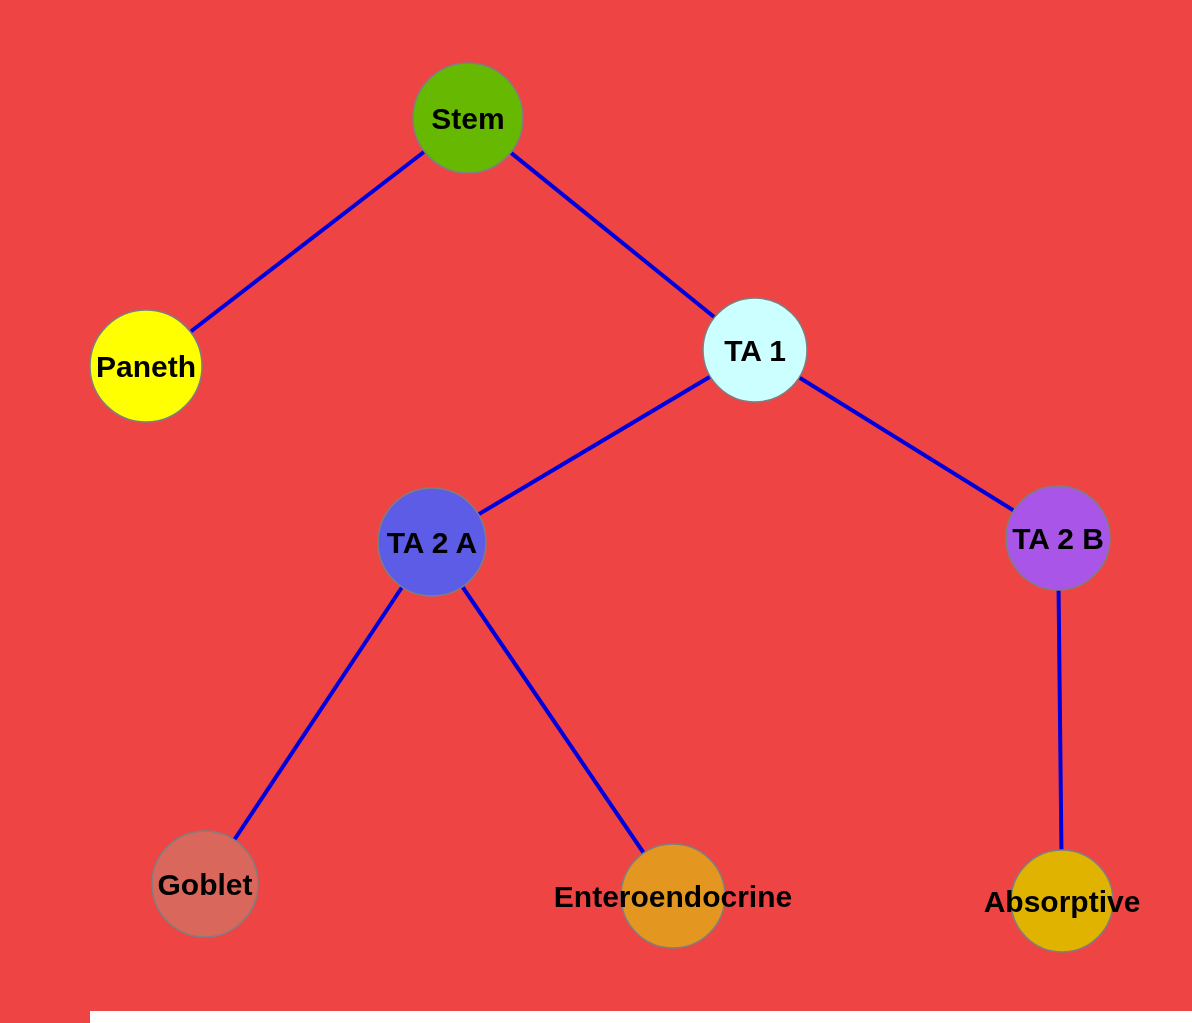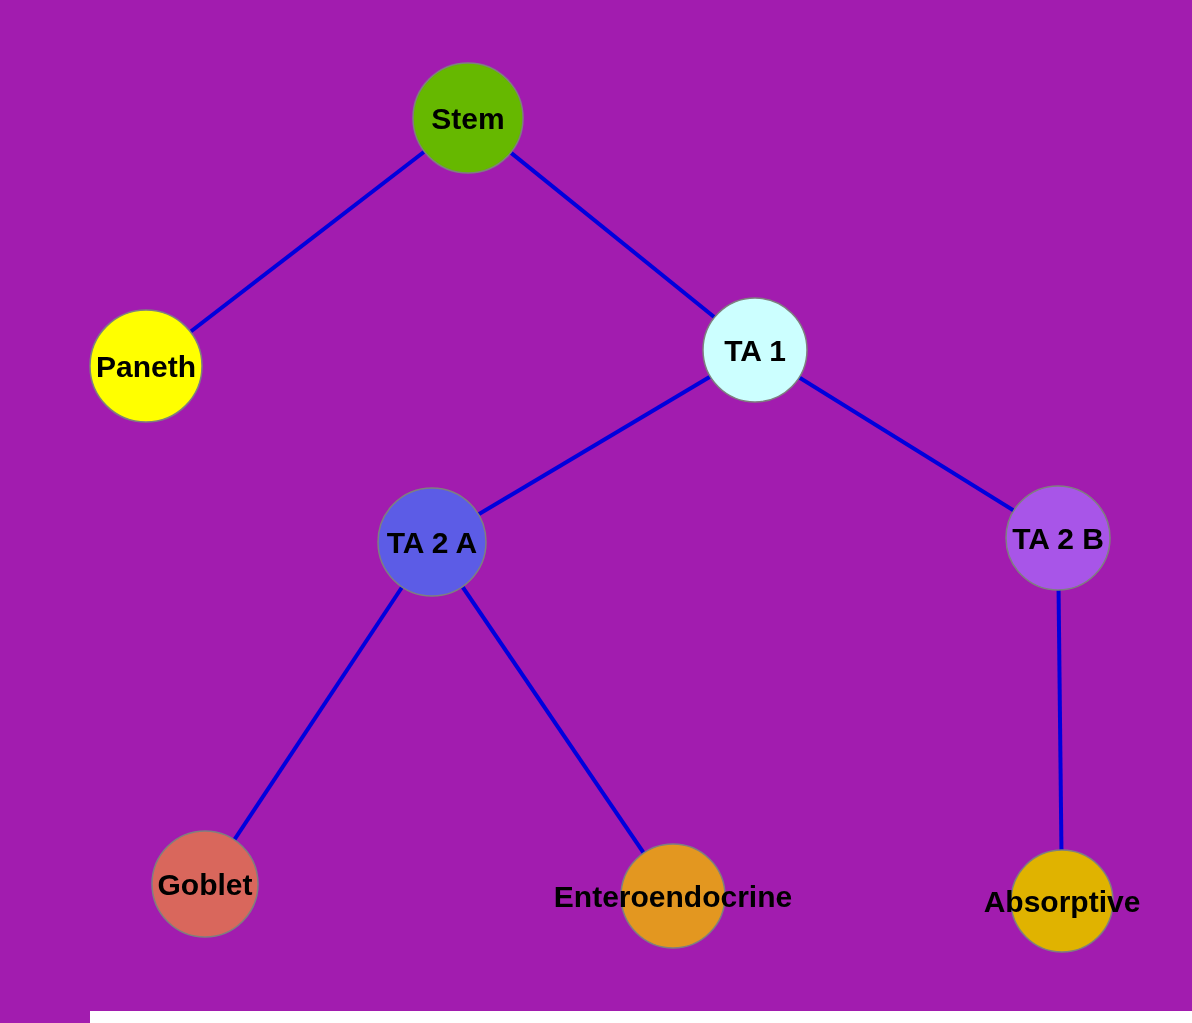--- a/index.html
+++ b/index.html
@@ -35,21 +35,21 @@
     font-family: "Liberation Sans", sans-serif;
     font-weight: bold;
     font-size: 30px;
     fill: #000000;
     pointer-events: none;
   }
 </style>
 </head>
 <body>
 
-<div id="canvas-wrap" style="background: #a21caf;">
+<div id="canvas-wrap" style="background: #ef4444;">
   <svg id="graph-svg" viewBox="0 0 1192 1023" xmlns="http://www.w3.org/2000/svg">
     <g id="edges-layer">
         <line x1="468" y1="118" x2="146" y2="366" stroke="#0000dd" stroke-width="4"></line>
         <line x1="468" y1="118" x2="755" y2="350" stroke="#0000dd" stroke-width="4"></line>
         <line x1="755" y1="350" x2="432" y2="542" stroke="#0000dd" stroke-width="4"></line>
         <line x1="755" y1="350" x2="1058" y2="538" stroke="#0000dd" stroke-width="4"></line>
         <line x1="432" y1="542" x2="205" y2="884" stroke="#0000dd" stroke-width="4"></line>
         <line x1="432" y1="542" x2="673" y2="896" stroke="#0000dd" stroke-width="4"></line>
         <line x1="1058" y1="538" x2="1062" y2="901" stroke="#0000dd" stroke-width="4"></line>
       </g>

